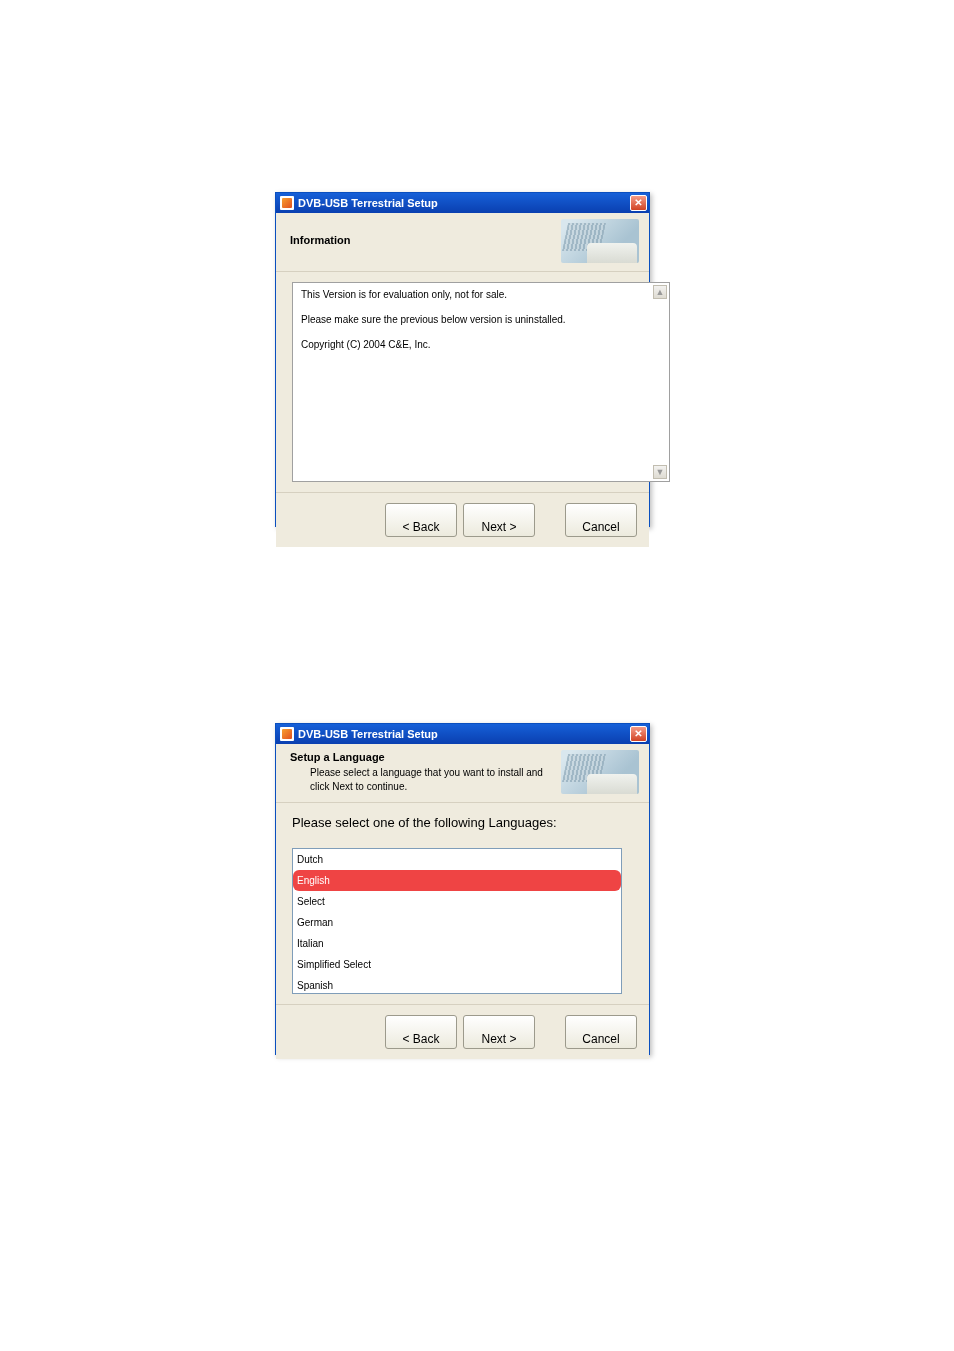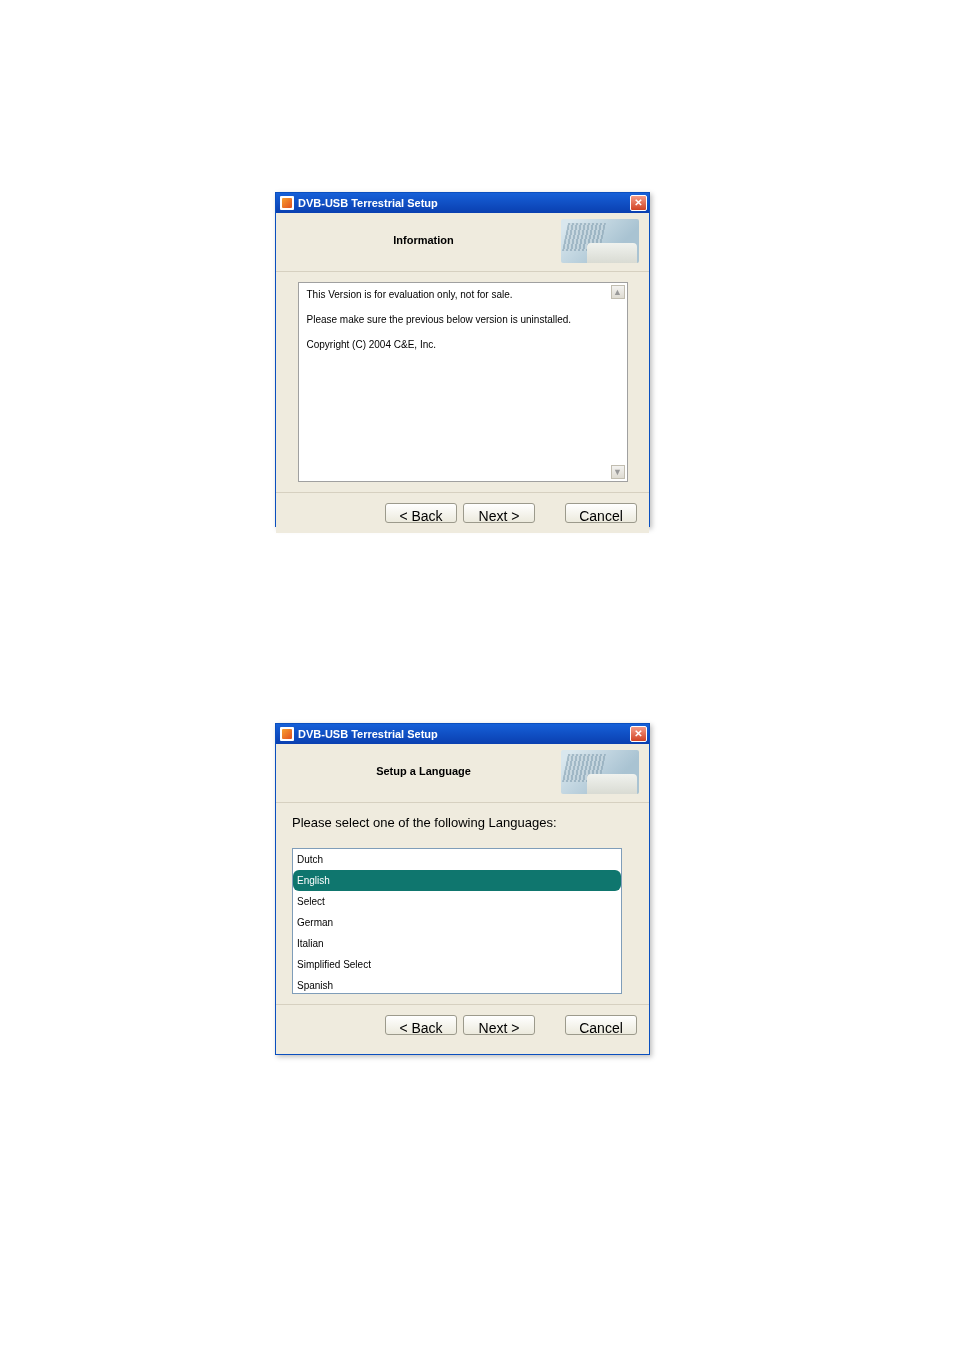--- a/index.html
+++ b/index.html
@@ -67,21 +67,21 @@
 
     .header-area {
       background: #efebde;
       padding: 6px 10px 8px 14px;
       display: flex;
       align-items: center;
       position: relative;
       min-height: 56px;
     }
     .header-text { flex: 1; padding-right: 4px; }
-    .header-title { font-weight: bold; font-size: 11px; margin-bottom: 3px; color: #000; text-align: center; }
+    .header-title { font-weight: bold; font-size: 11px; margin-bottom: 3px; color: #000; }
     .header-subtitle { font-size: 10px; color: #000; padding-left: 20px; line-height: 1.35; }
     .header-graphic {
       width: 78px; height: 44px;
       background: linear-gradient(135deg, #d9e7ee 10%, #a9c3d2 70%);
       border-radius: 2px;
       position: relative;
       overflow: hidden;
       flex-shrink: 0;
     }
     .header-graphic::before {
@@ -101,21 +101,21 @@
       background: linear-gradient(to bottom, #f0f2ee, #d9dbd3);
       border-radius: 4px 4px 0 0;
     }
 
     .body-area {
       background: #efebde;
       padding: 10px 16px;
       border-top: 1px solid #d6d0c0;
     }
     .info-textarea {
-      width: 330px;
+      width: 378px;
       height: 200px;
       margin: 0 auto;
       background: #fff;
       border: 1px solid #a0a0a0;
       padding: 6px 8px;
       font-size: 10px;
       color: #000;
       position: relative;
     }
     .info-textarea p { margin-bottom: 14px; }
@@ -145,43 +145,43 @@
       overflow: hidden;
     }
     .listbox .item {
       padding: 4px 4px;
       line-height: 13px;
       white-space: nowrap;
       cursor: pointer;
       border-radius: 6px;
     }
     .listbox .item.selected {
-      background: #0f766e;
+      background: #ef4444;
       color: #fff;
     }
 
     .button-row {
       background: #efebde;
       border-top: 1px solid #d6d0c0;
       border-bottom: 0;
       padding: 10px 12px 10px 12px;
       display: flex;
       justify-content: flex-end;
       gap: 6px;
     }
     .wiz-button {
       min-width: 72px;
       height: 20px;
       background: linear-gradient(to bottom, #ffffff, #eceadd);
       border: 1px solid #9c9a8c;
       border-radius: 3px;
-      font-size: 14px;
+      font-size: 12px;
       font-family: Tahoma, Arial, sans-serif;
       cursor: pointer;
-      padding: 4px 6px;
+      padding: 16px 6px;
     }
     .btn-gap { width: 18px; }
   </style>
 </head>
 <body>
 
 <div class="dialog dialog1">
   <div class="titlebar">
     <span class="title-icon"></span>
     <span class="title-text">DVB-USB Terrestrial Setup</span>
@@ -216,20 +216,21 @@
   <div class="titlebar">
     <span class="title-icon"></span>
     <span class="title-text">DVB-USB Terrestrial Setup</span>
     <div class="close-btn">
       <span class="close-x">✕</span>
     </div>
   </div>
   <div class="header-area">
     <div class="header-text">
       <div class="header-title">Setup a Language</div>
+      <div class="header-subtitle">Please select a language that you want to install and click Next to continue.</div>
     </div>
     <div class="header-graphic"></div>
   </div>
   <div class="body-area">
     <div class="prompt-text">Please select one of the following Languages:</div>
     <div class="listbox">
       <div class="item">Dutch</div>
       <div class="item selected">English</div>
       <div class="item">Select</div>
       <div class="item">German</div>

